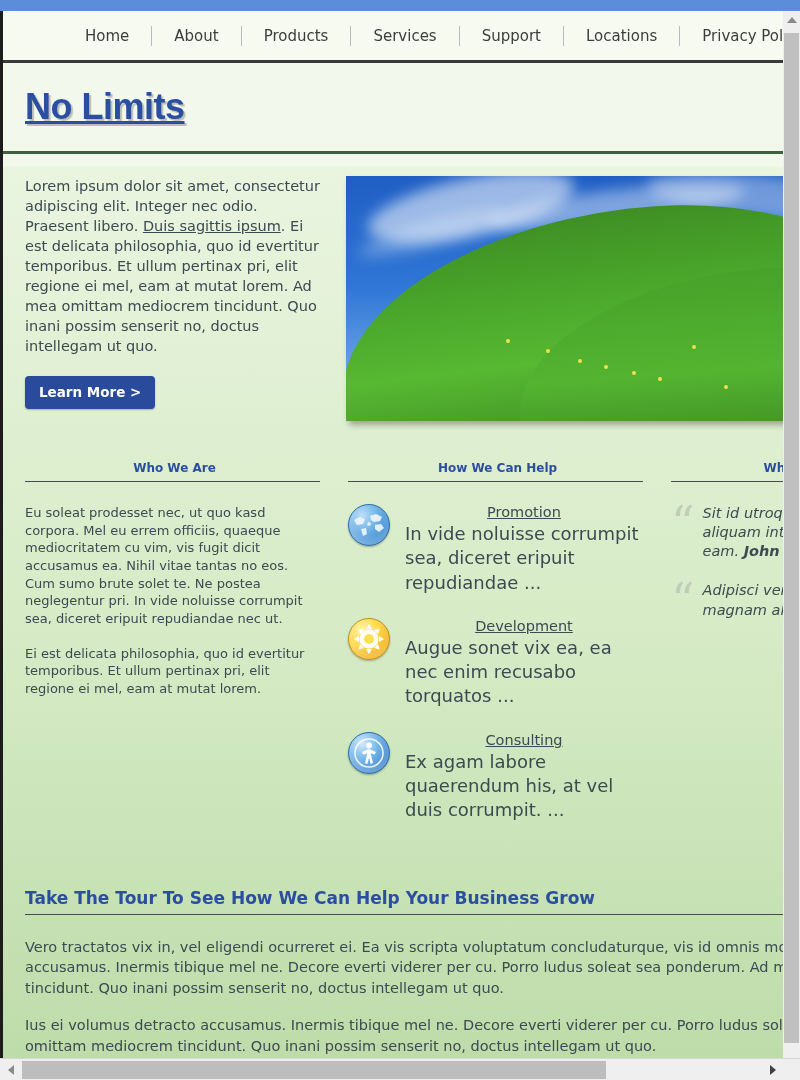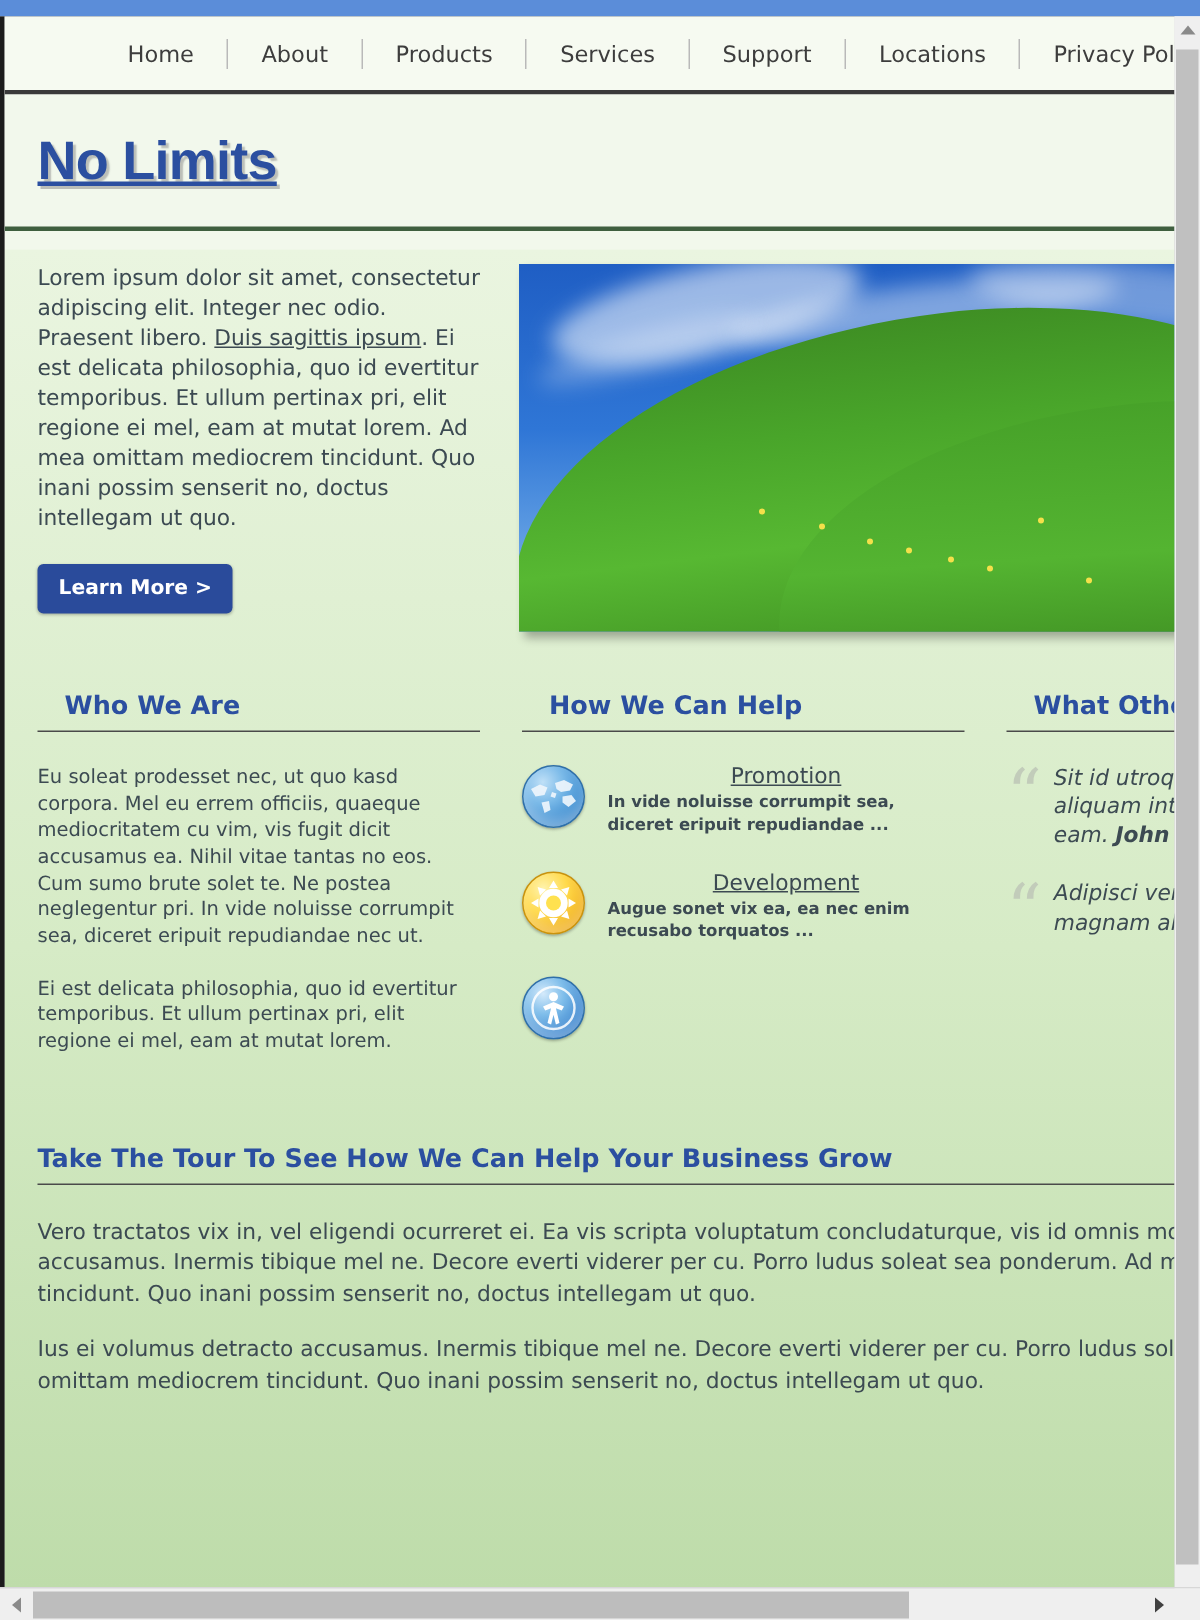--- a/index.html
+++ b/index.html
@@ -21,21 +21,21 @@
   .top-blue-bar {
     position: absolute; top: 0; left: 0;
     width: 800px; height: 11px;
     background: #5b8dd9;
   }
   .viewport {
     position: absolute;
     top: 11px; left: 0;
     width: 783px; height: 1047px;
     overflow: hidden;
-    background: #737373;
+    background: #1d4ed8;
     border-left: 3px solid #1c1c1c;
   }
 
   
   .vscroll {
     position: absolute;
     top: 11px; right: 0;
     width: 17px; height: 1047px;
     background: #efefef;
   }
@@ -230,25 +230,26 @@
   .cols {
     display: flex;
     padding: 40px 22px 0 22px;
     gap: 28px;
   }
   .col { flex: none; }
   .col-a { width: 295px; }
   .col-b { width: 295px; }
   .col-c { width: 295px; }
   .col-h {
-    font-size: 17px;
+    font-size: 12px;
     font-weight: bold;
     color: #2b4fa0;
-    margin: 0 0 6px 18px;
+    margin: 0 0 6px 4px;
     white-space: nowrap;
+    text-align: center;
   }
   .col-rule {
     height: 1px;
     background: #4a4a4a;
     margin-bottom: 22px;
   }
   .col-p {
     font-size: 13px;
     line-height: 1.36;
     color: #3c4a52;
@@ -267,24 +268,23 @@
   .svc-title {
     font-size: 14.5px;
     color: #3c4a52;
     text-decoration: underline;
     font-weight: normal;
     display: block;
     margin-bottom: 2px;
     text-align: center;
   }
   .svc-desc {
-    font-size: 11px;
+    font-size: 18px;
     line-height: 1.35;
     color: #3c4a52;
-    font-weight: bold;
   }
 
   
   .ico-globe {
     width: 42px; height: 42px;
     border-radius: 50%;
     background: radial-gradient(circle at 32% 26%, #bfe0f7 0%, #79b9e8 35%, #3d8cd0 70%, #2266a8 100%);
     border: 1px solid #2f6fa8;
     box-shadow: inset 0 -5px 8px rgba(255,255,255,0.35), 0 1px 2px rgba(0,0,0,.3);
     overflow: hidden;
@@ -469,20 +469,24 @@
           <div class="svc">
             <div class="svc-icon">
               <div class="ico-person">
                 <svg width="34" height="34" viewBox="0 0 34 34" aria-hidden="true">
                   <circle cx="17" cy="17" r="14" fill="none" stroke="#ffffff" stroke-width="1.6" opacity="0.85"></circle>
                   <circle cx="17" cy="9.5" r="3" fill="#ffffff"></circle>
                   <path d="M17 13 L24 16 L22.5 18.6 L18.6 17.2 L21 27 L18.6 28 L17 21.5 L15.4 28 L13 27 L15.4 17.2 L11.5 18.6 L10 16 Z" fill="#ffffff"></path>
                 </svg>
               </div>
             </div>
+            <div class="svc-body">
+              <a class="svc-title" href="#">Consulting</a>
+              <div class="svc-desc">Ex agam labore quaerendum his, at vel duis corrumpit. ...</div>
+            </div>
           </div>
         </div>
 
         <div class="col col-c">
           <h2 class="col-h">What Others Say</h2>
           <div class="col-rule"></div>
 
           <div class="quote">
             <div class="quote-mark">“</div>
             <div class="quote-body">

